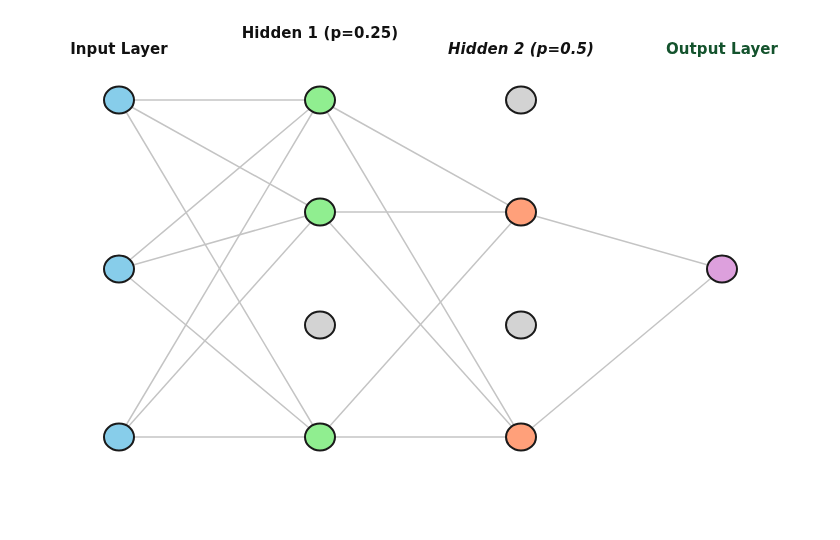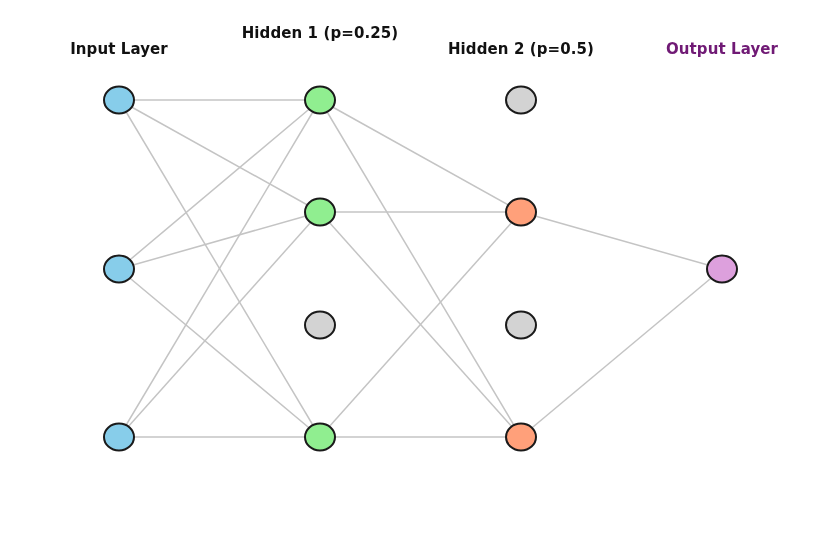--- a/index.html
+++ b/index.html
@@ -70,17 +70,17 @@
         <ellipse cx="521" cy="212" rx="15" ry="13.5" fill="#ffa07a" stroke="#1a1a1a" stroke-width="2"></ellipse>
         <ellipse cx="521" cy="325" rx="15" ry="13.5" fill="#d3d3d3" stroke="#1a1a1a" stroke-width="2"></ellipse>
         <ellipse cx="521" cy="437" rx="15" ry="13.5" fill="#ffa07a" stroke="#1a1a1a" stroke-width="2"></ellipse>
         <ellipse cx="722" cy="269" rx="15" ry="13.5" fill="#dda0dd" stroke="#1a1a1a" stroke-width="2"></ellipse>
       </g>
   </svg>
 
   <div id="label-group">
       <div class="layer-label" style="left: 119px; top: 40px; color: rgb(17, 17, 17); font-size: 15px;">Input Layer</div>
       <div class="layer-label" style="left: 320px; top: 24px; color: rgb(17, 17, 17); font-size: 15px;">Hidden 1 (p=0.25)</div>
-      <div class="layer-label" style="left: 521px; top: 40px; color: rgb(17, 17, 17); font-size: 15px;">Hidden 2 (p=0.5)</div>
-      <div class="layer-label" style="left: 722px; top: 40px; color: #701a75; font-size: 15px;">Output Layer</div>
+      <div class="layer-label" style="left: 521px; top: 40px; color: rgb(17, 17, 17); font-size: 15px; font-style: italic;">Hidden 2 (p=0.5)</div>
+      <div class="layer-label" style="left: 722px; top: 40px; color: #14532d; font-size: 15px;">Output Layer</div>
     </div>
 
 </div>
 
 </body></html>

